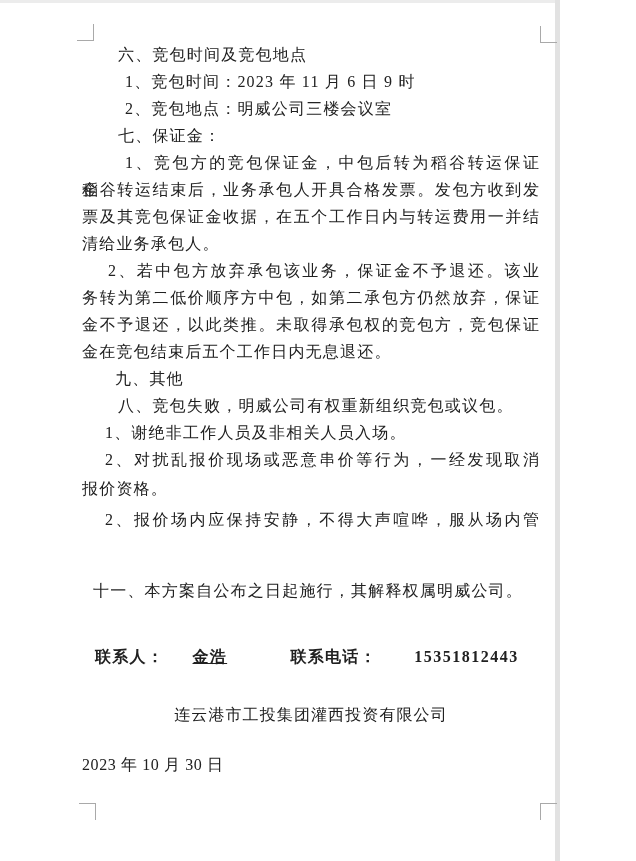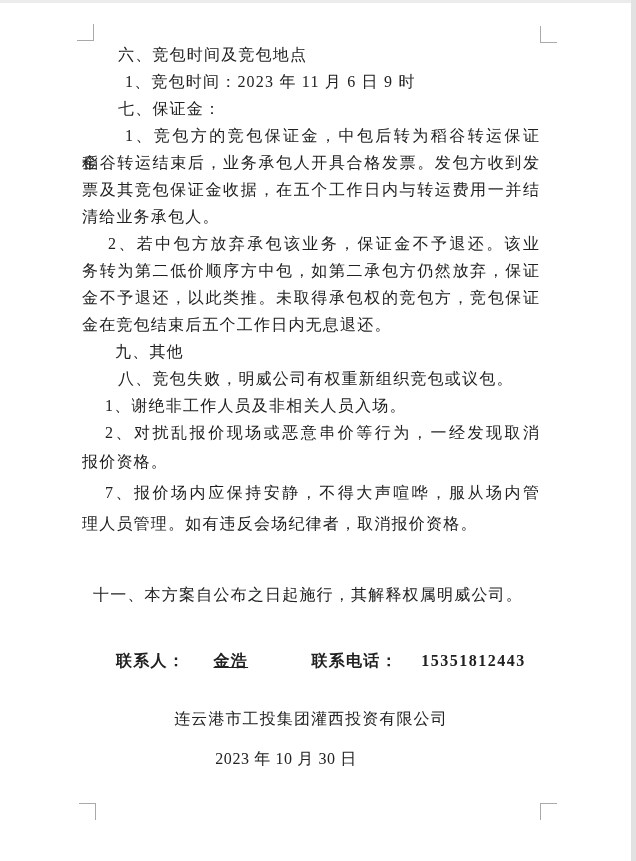--- a/index.html
+++ b/index.html
@@ -2,21 +2,21 @@
 <html><head>
 <meta charset="utf-8">
 <style>
   html, body {
     margin: 0;
     padding: 0;
     background: #ffffff;
   }
   .page {
     position: relative;
-    width: 636px;
+    width: 560px;
     height: 861px;
     background: #ffffff;
     overflow: hidden;
     font-family: "Liberation Serif", "DejaVu Serif", serif;
     color: #212121;
   }
   
   .edge-top {
     position: absolute; top: 0; left: 0; right: 0; height: 3px;
     background: #ececec;
@@ -52,60 +52,60 @@
   .ind26 { text-indent: 26px; }
   .ind33 { text-indent: 33px; }
   .ind36 { text-indent: 36px; }
   .ind43 { text-indent: 43px; }
   .sp40 { height: 40px; }
   .sp35 { height: 35px; }
   .sp27 { height: 27px; }
   .sp9  { height: 9px; }
 
   .contact { font-weight: bold; letter-spacing: 1.3px; white-space: nowrap; }
-  .contact .c-person-label { margin-left: 34px; }
+  .contact .c-person-label { margin-left: 13px; }
   .contact .c-person-name  { margin-left: 23px; text-decoration: underline; }
   .contact .c-phone-label  { margin-left: 58px; }
-  .contact .c-phone-number { margin-left: 18px; letter-spacing: 1.5px; }
+  .contact .c-phone-number { margin-left: 32px; letter-spacing: 1.5px; }
 
   .company { text-align: center; letter-spacing: 1.1px; }
-  .docdate { text-align: center; padding-right: 50px; letter-spacing: 0.6px; }
+  .docdate { text-align: left; padding-right: 50px; letter-spacing: 0.6px; margin-top: 10px; }
 </style>
 </head>
 <body>
 
 <div class="page">
 
   <div class="edge-top"></div>
   <div class="edge-right"></div>
 
   <div class="crop tl"></div>
   <div class="crop tr"></div>
   <div class="crop bl"></div>
   <div class="crop br"></div>
 
   <div class="textarea">
     <div class="ln ind36">六、竞包时间及竞包地点</div>
     <div class="ln ind43">1、竞包时间：2023 年 11 月 6 日 9 时</div>
+    <div class="ln ind43">2、竞包地点：明威公司三楼会议室</div>
     <div class="ln ind36">七、保证金：</div>
     <div class="ln ind43 just">1、竞包方的竞包保证金，中包后转为稻谷转运保证金，</div>
     <div class="ln just">稻谷转运结束后，业务承包人开具合格发票。发包方收到发</div>
     <div class="ln just">票及其竞包保证金收据，在五个工作日内与转运费用一并结</div>
     <div class="ln">清给业务承包人。</div>
     <div class="ln ind26 just">2、若中包方放弃承包该业务，保证金不予退还。该业</div>
     <div class="ln just">务转为第二低价顺序方中包，如第二承包方仍然放弃，保证</div>
     <div class="ln just">金不予退还，以此类推。未取得承包权的竞包方，竞包保证</div>
     <div class="ln">金在竞包结束后五个工作日内无息退还。</div>
     <div class="ln ind33">九、其他</div>
     <div class="ln ind36">八、竞包失败，明威公司有权重新组织竞包或议包。</div>
     <div class="ln ind23">1、谢绝非工作人员及非相关人员入场。</div>
     <div class="ln ind23 just">2、对扰乱报价现场或恶意串价等行为，一经发现取消</div>
     <div class="lnw">报价资格。</div>
-    <div class="lnw ind23 just">7、报价场内应保持安静，不得大声喧哗，服从场内管</div>
-    <div class="lnw">理人员管理。如有违反会场纪律者，取消报价资格。</div>
+    <div class="lnw ind23 just">2、报价场内应保持安静，不得大声喧哗，服从场内管</div>
 
     <div class="sp40"></div>
 
     <div class="lnw ind11">十一、本方案自公布之日起施行，其解释权属明威公司。</div>
 
     <div class="sp35"></div>
 
     <div class="lnw contact">
       <span class="c-person-label">联系人：</span>
       <span class="c-person-name">金浩</span>

